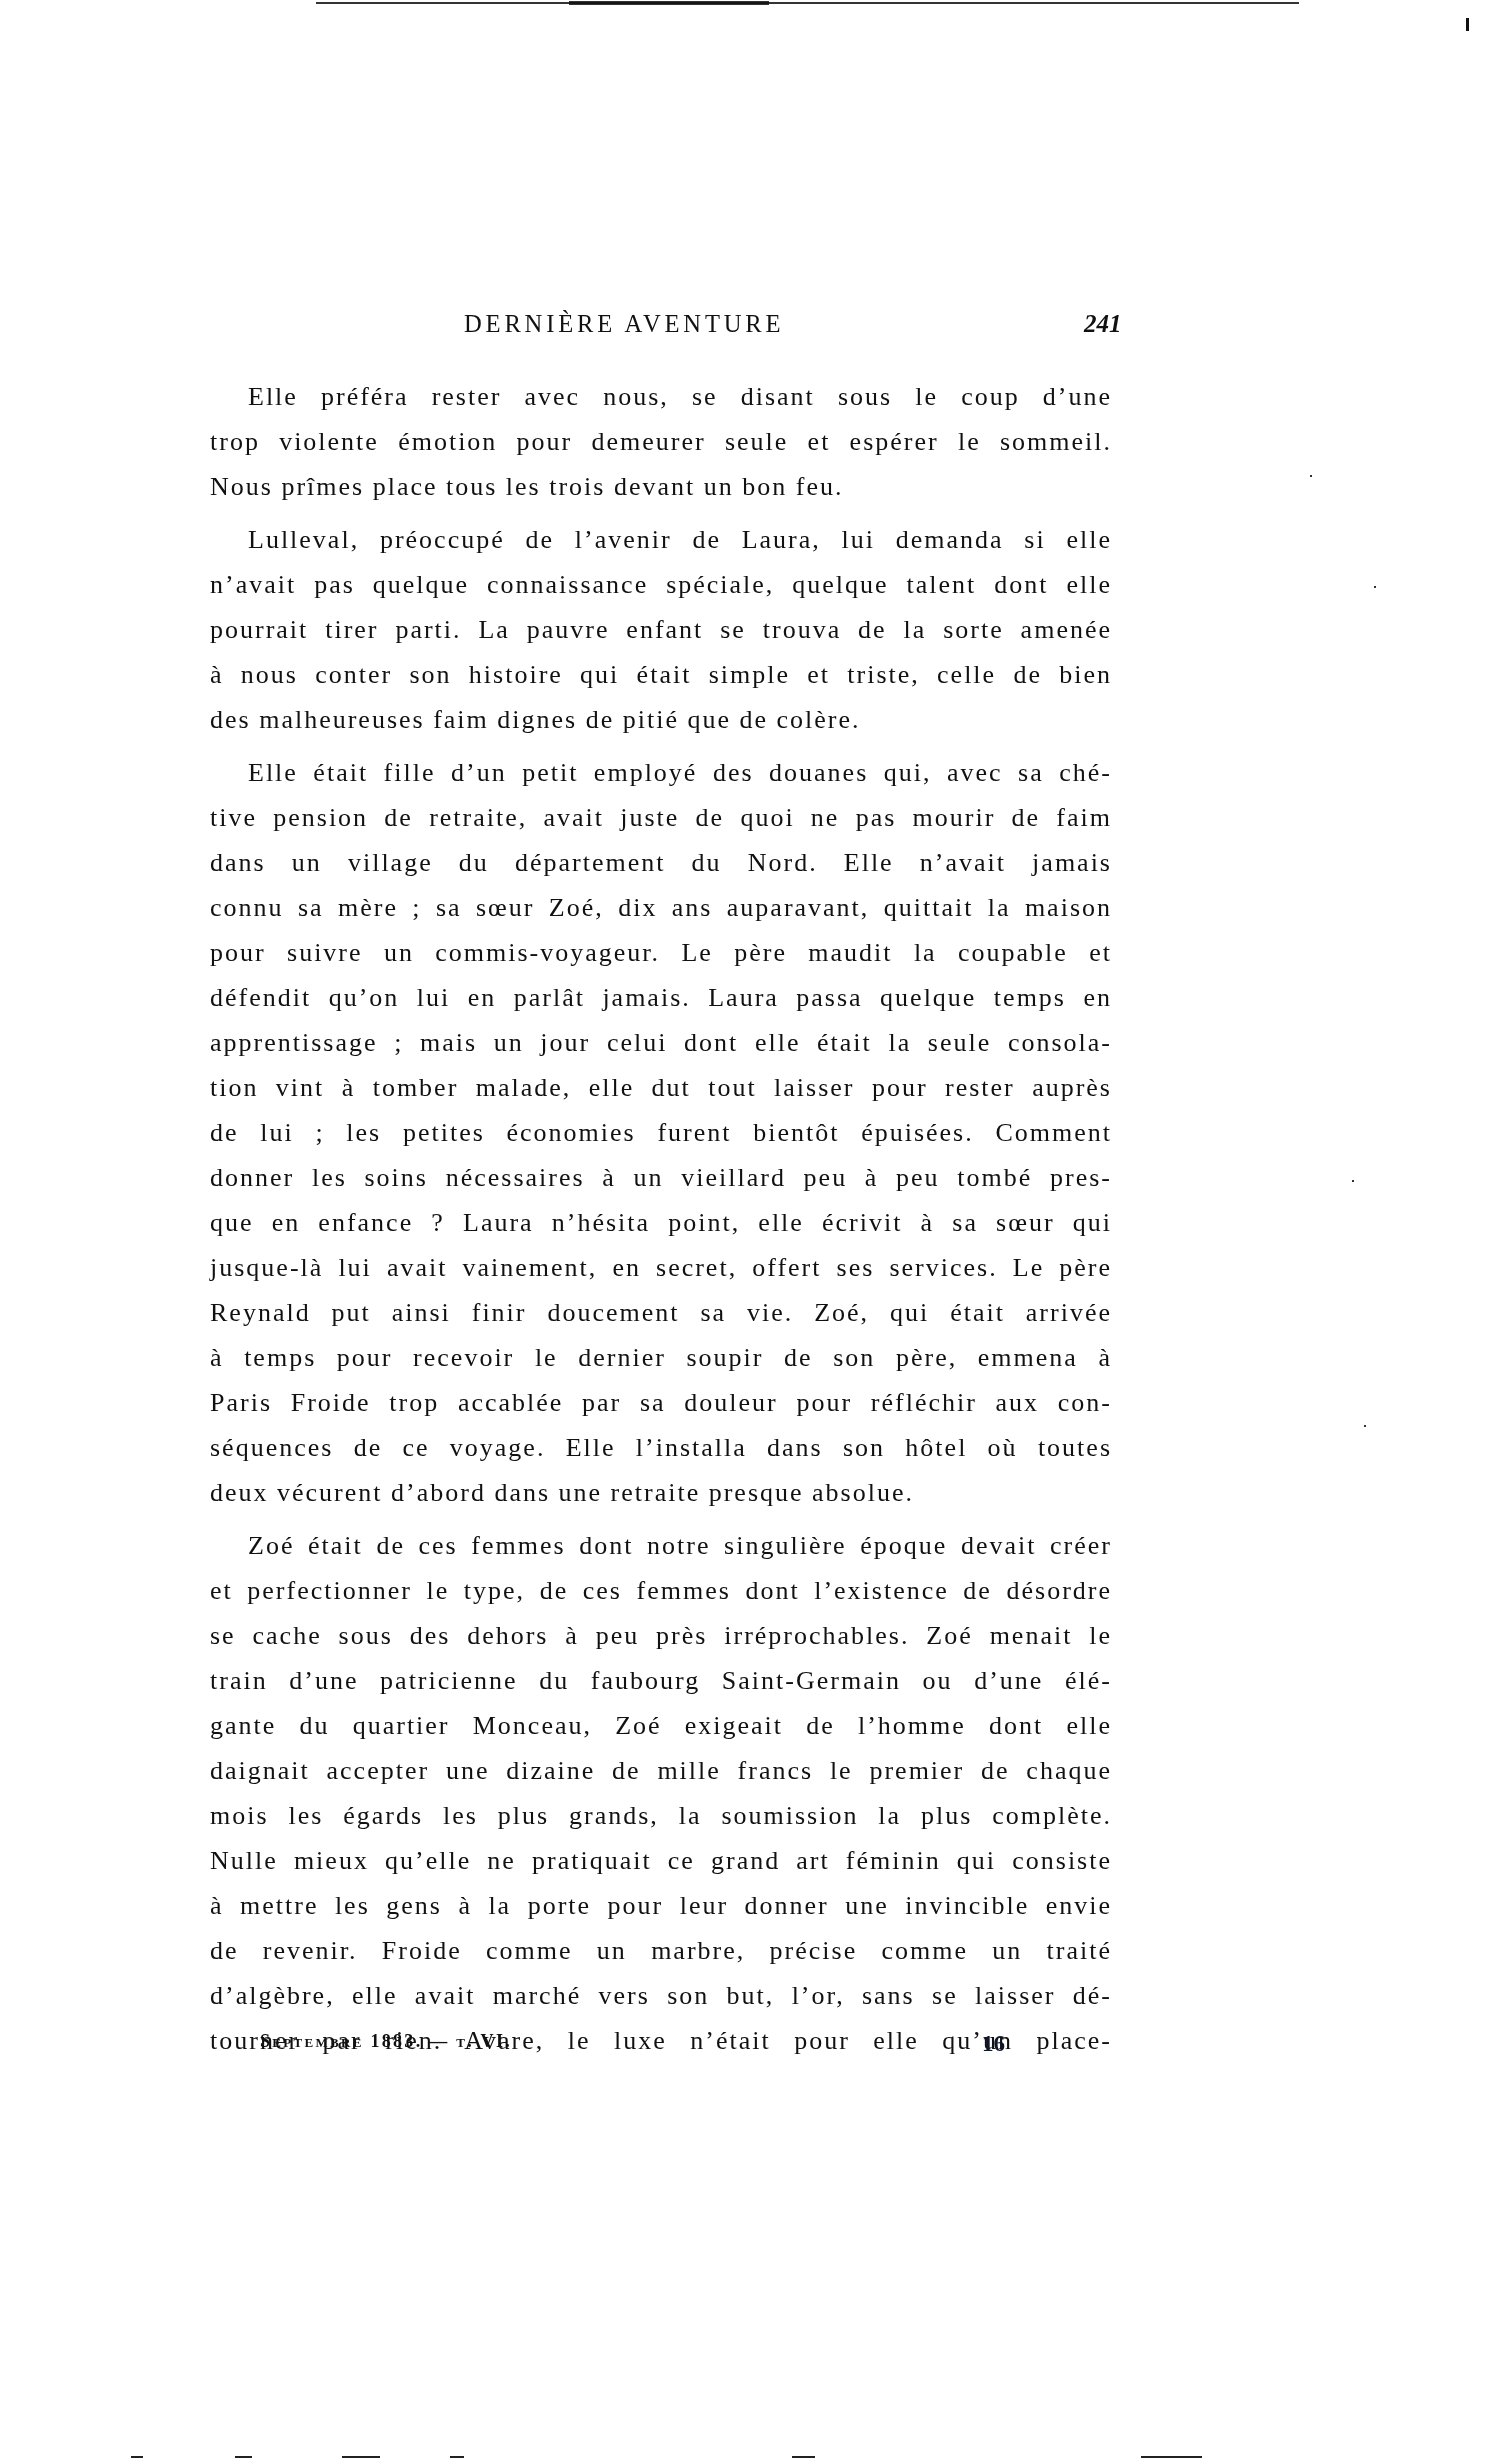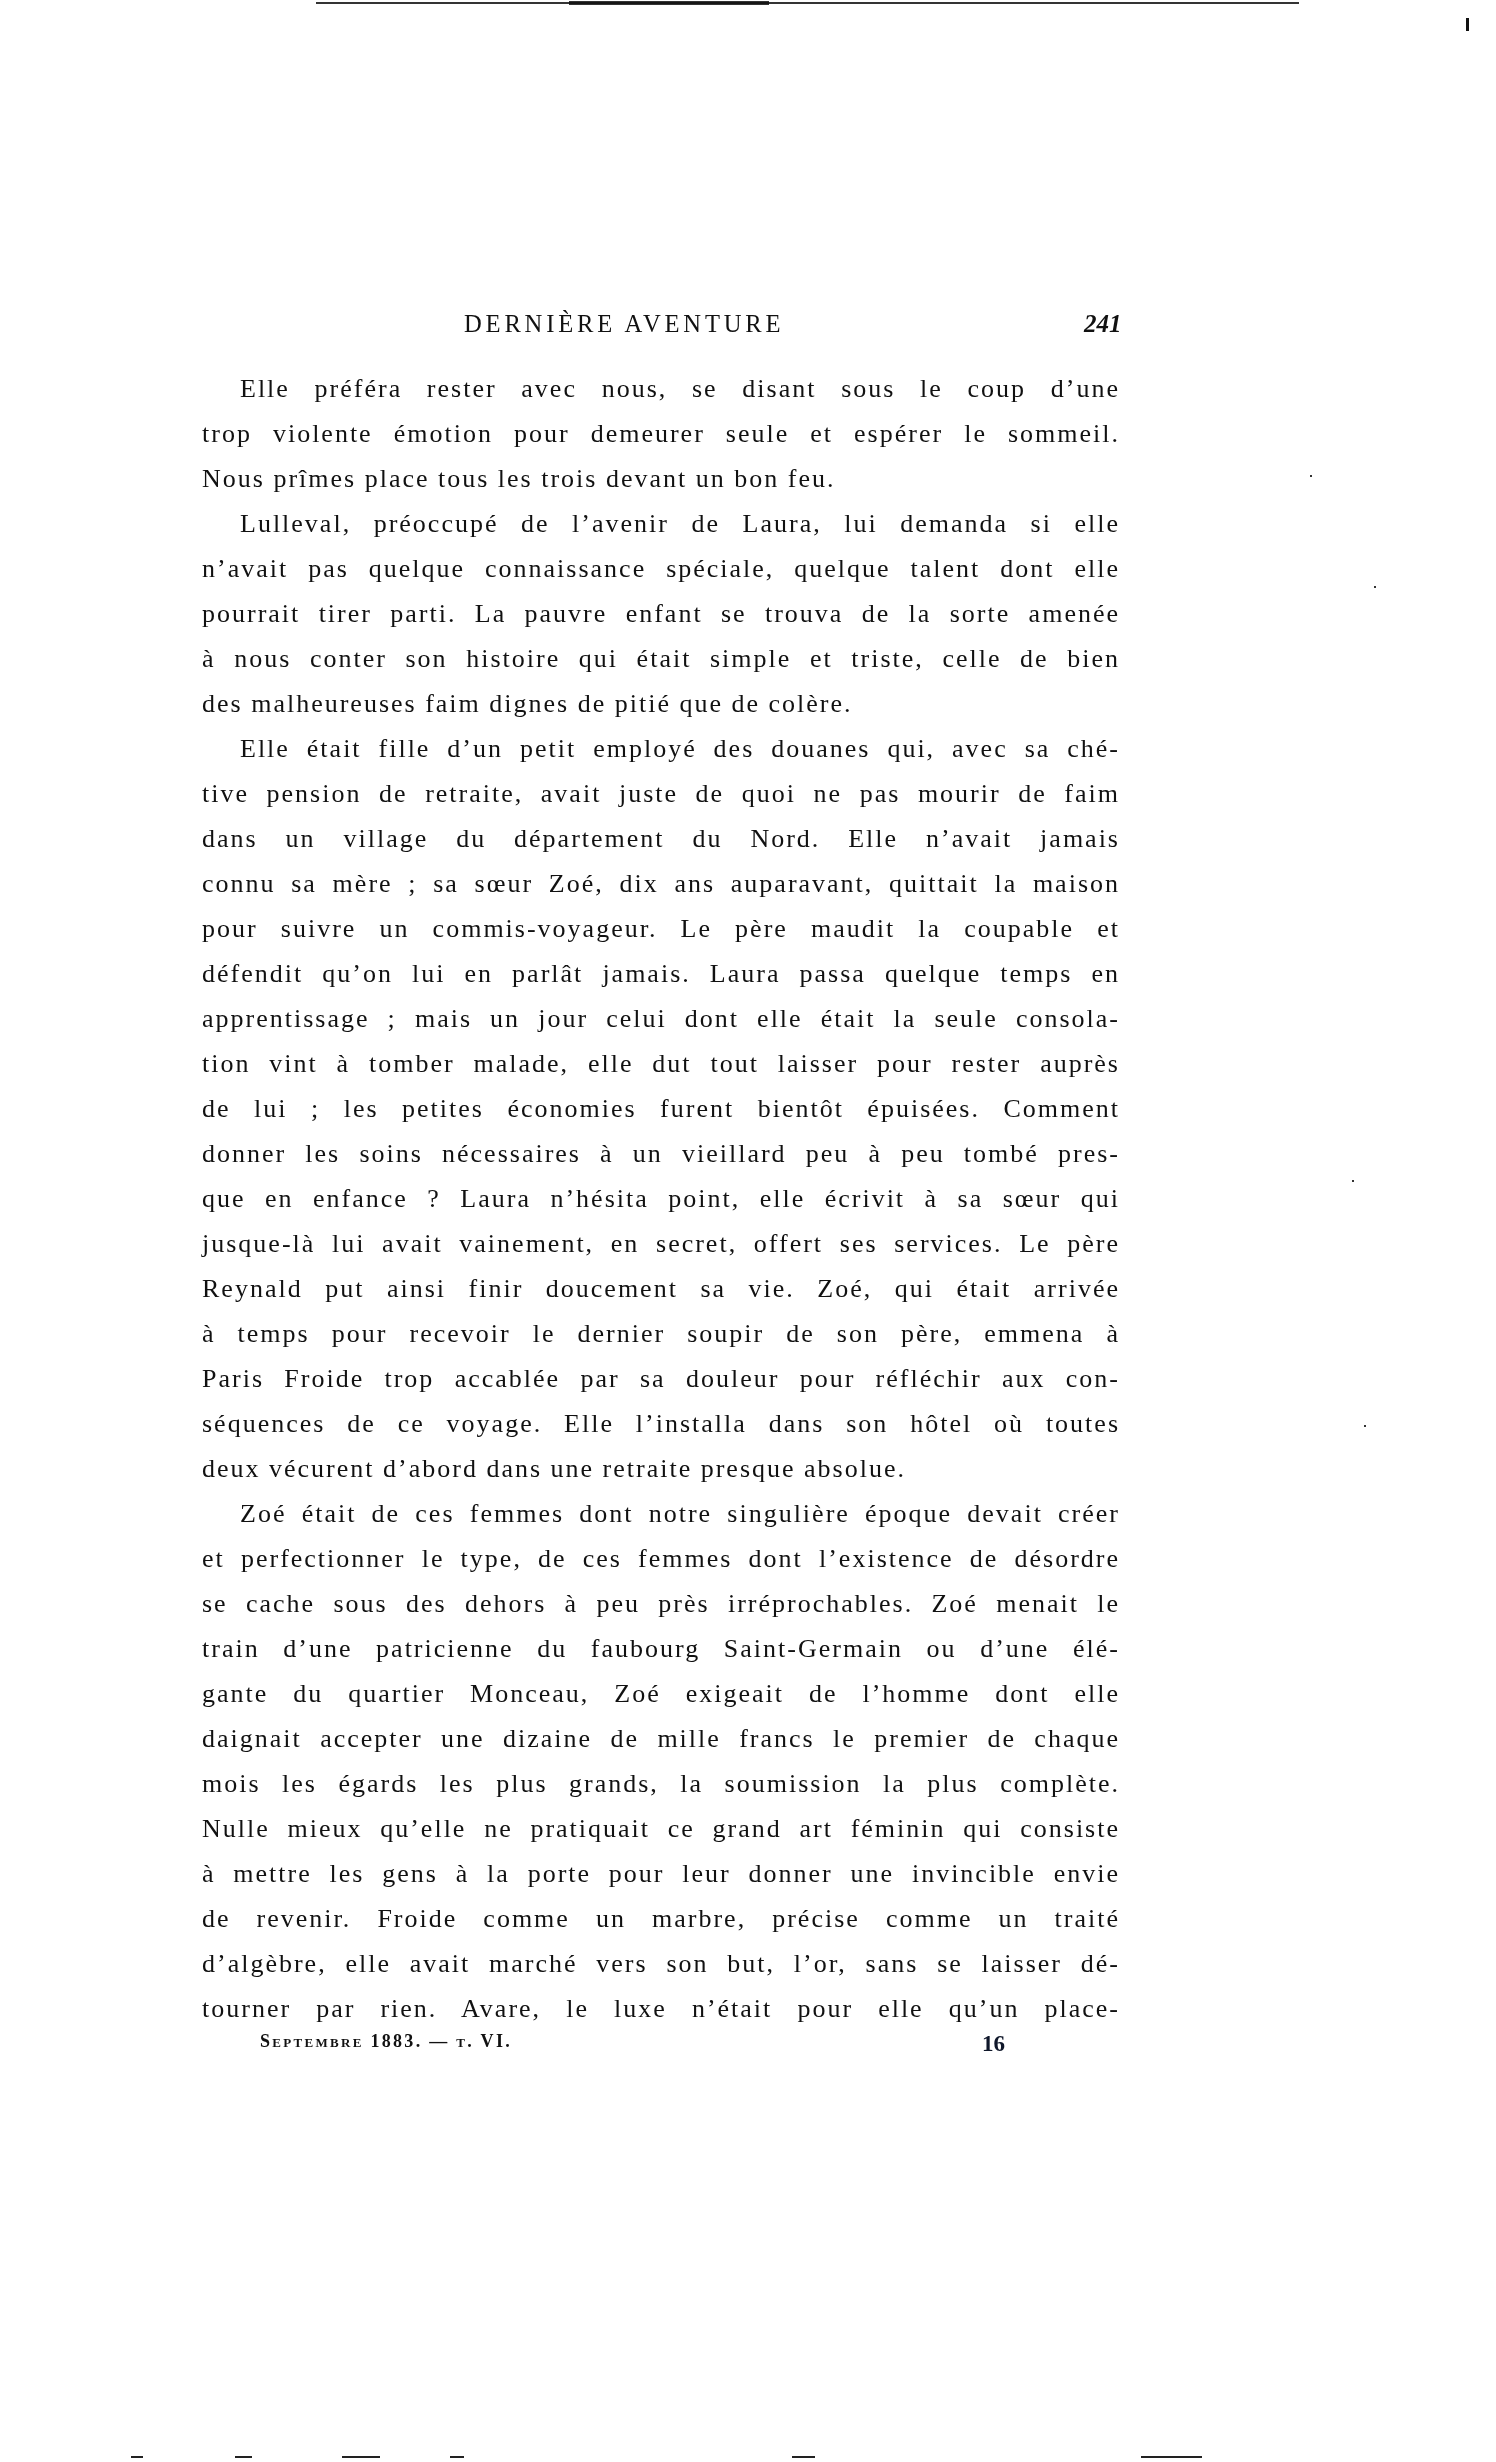--- a/index.html
+++ b/index.html
@@ -15,21 +15,21 @@
   .scan-dot { position: absolute; width: 2.3px; height: 2.3px; background: #333; }
 
   .running-head { position: absolute; top: 310px; left: 448px; font-family: "Liberation Serif", serif;
     font-size: 24.6px; letter-spacing: 3.8px; color: #111; white-space: nowrap; }
   .folio { position: absolute; top: 310px; left: 1068px; font-family: "Liberation Serif", serif;
     font-size: 25px; color: #111; font-weight: bold; font-style: italic; }
 
   .text-block { position: absolute; left: 148px; top: 366px; width: 956px;
     font-family: "Liberation Serif", serif; font-size: 26px; line-height: 45px; color: #111;
     letter-spacing: 2px; }
-  .para { margin: 0; text-align: justify; text-indent: 38px; }
+  .para { margin: 8px; text-align: justify; text-indent: 38px; }
   .line { display: block; text-align: justify; text-align-last: justify; white-space: nowrap; height: 45px; }
   .line.indent { padding-left: 38px; }
   .line.last { text-align-last: left; }
 
   .footer-sig { position: absolute; top: 2031px; left: 244px; font-family: "Liberation Serif", serif;
     font-size: 18px; font-variant: small-caps; letter-spacing: 2.3px; color: #111; white-space: nowrap; font-weight: bold; }
   .footer-sheet { position: absolute; top: 2031px; left: 966px; font-family: "Liberation Serif", serif;
     font-size: 23px; color: #0f172a; font-weight: bold; }
   .bottom-marks { position: absolute; top: 2456px; height: 2.3px; background: #222; }
 </style>

